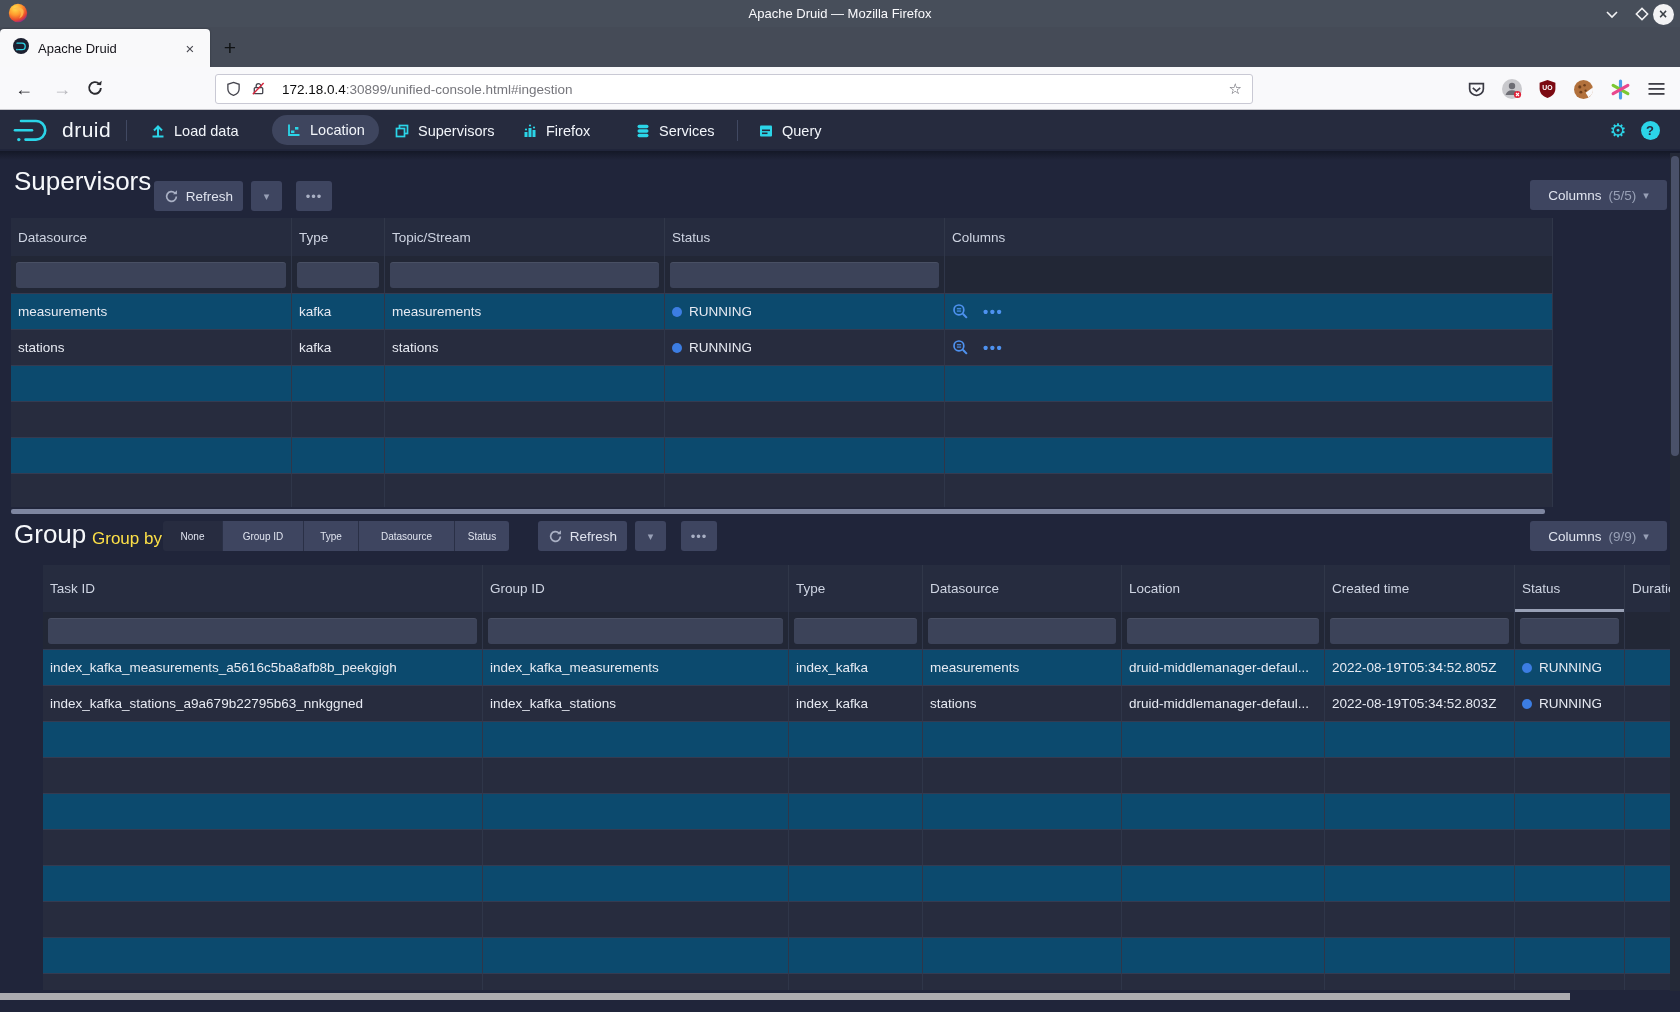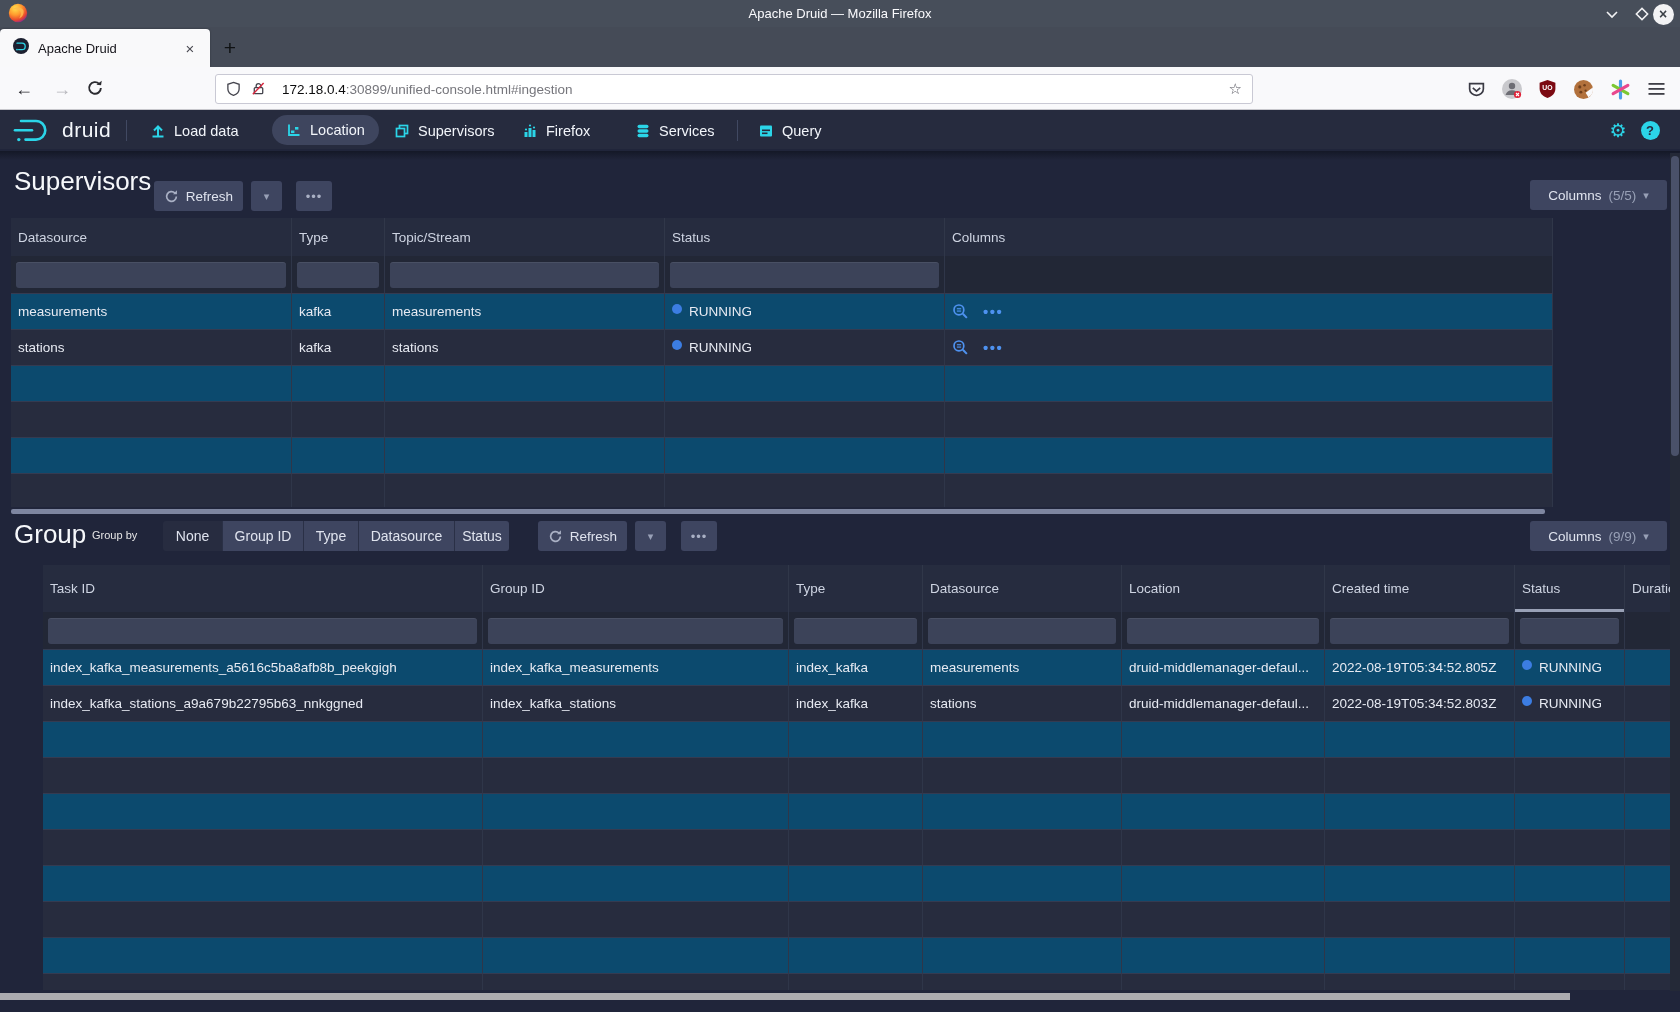--- a/index.html
+++ b/index.html
@@ -58,46 +58,46 @@
   
   .console{position:absolute;left:0;top:151px;width:1680px;height:861px;background:#20253a;}
   .console::before{content:"";position:absolute;left:0;top:0;width:100%;height:9px;
     background:linear-gradient(#141827,rgba(20,24,39,0));}
   .sec-title{position:absolute;color:#f6f8fb;font-size:26px;font-weight:500;}
   .btn{position:absolute;height:30px;background:#3e4560;border-radius:3px;display:flex;
     align-items:center;justify-content:center;color:#dfe3ee;font-size:13.5px;gap:7px;box-sizing:border-box;}
   .btn .caret{color:#98a0b6;font-size:11px;}
   .btn .count{color:#98a0b6;}
   .seg-group{position:absolute;height:30px;display:flex;}
-  .seg{background:#3e4560;color:#dfe3ee;font-size:14px;display:flex;align-items:center;
+  .seg{background:#3e4560;color:#dfe3ee;font-size:10px;display:flex;align-items:center;
     justify-content:center;border-right:1px solid #2a3046;box-sizing:border-box;}
   .seg:first-child{border-radius:3px 0 0 3px;}
   .seg:last-child{border-radius:0 3px 3px 0;border-right:none;}
   .seg.active{background:#272c40;}
-  .gb-label{position:absolute;color:#e5e5e5;font-size:11px;}
+  .gb-label{position:absolute;color:#fde047;font-size:17px;}
 
   
   .tblwrap{position:absolute;overflow:hidden;}
   table.grid{border-collapse:separate;border-spacing:0;table-layout:fixed;width:100%;}
   .grid th{background:#262c3f;color:#ced4e2;font-weight:400;font-size:13.5px;text-align:left;
     padding:0 0 0 7px;border-right:1px solid #303749;box-sizing:border-box;overflow:hidden;white-space:nowrap;}
   .sup-th{height:38px;}
   .task-th{height:47px;}
   .th-sorted{box-shadow:inset 0 -3px 0 #99a1b6;}
   .grid td{height:36px;font-size:13.5px;color:#e7eaf2;padding:0 0 0 7px;
     border-right:1px solid #2f3649;border-bottom:1px solid #343b51;box-sizing:border-box;
     overflow:hidden;white-space:nowrap;}
   tr.filter td{background:#222736;padding:0;}
   tr.filter td{height:38px;}
   .filter-input{display:block;width:calc(100% - 10px);height:26px;margin:0 5px;background:#3c4359;
     border:none;border-radius:3px;outline:none;color:#e8ebf3;font-size:13px;box-sizing:border-box;
     box-shadow:inset 0 1px 0 rgba(255,255,255,.07);}
   tr.rowA td{background:#0c4a6e;}
   tr.rowB td{background:#272c3e;}
-  .status-cell{display:flex;align-items:flex-start;gap:7px;}
+  .status-cell{display:flex;align-items:center;gap:7px;}
   .status-dot{width:10px;height:10px;border-radius:50%;background:#3c7de2;flex:0 0 auto;}
   .actions-cell{display:flex;align-items:center;gap:14px;}
   .blue-dots{color:#4e92f0;font-size:15px;font-weight:bold;letter-spacing:1.5px;}
 
   
   .hscroll-sup{position:absolute;left:11px;top:358px;width:1534px;height:5px;background:#7e86a0;border-radius:2px;}
   .hscroll-page{position:absolute;left:0px;top:842px;width:1570px;height:7px;background:#ababaf;}
   .vscroll-track{position:absolute;left:1670px;top:2px;width:10px;height:838px;background:#242937;}
   .vscroll-thumb{position:absolute;left:1671px;top:5px;width:8px;height:300px;background:#4a5169;border-radius:4px;}
 </style>

